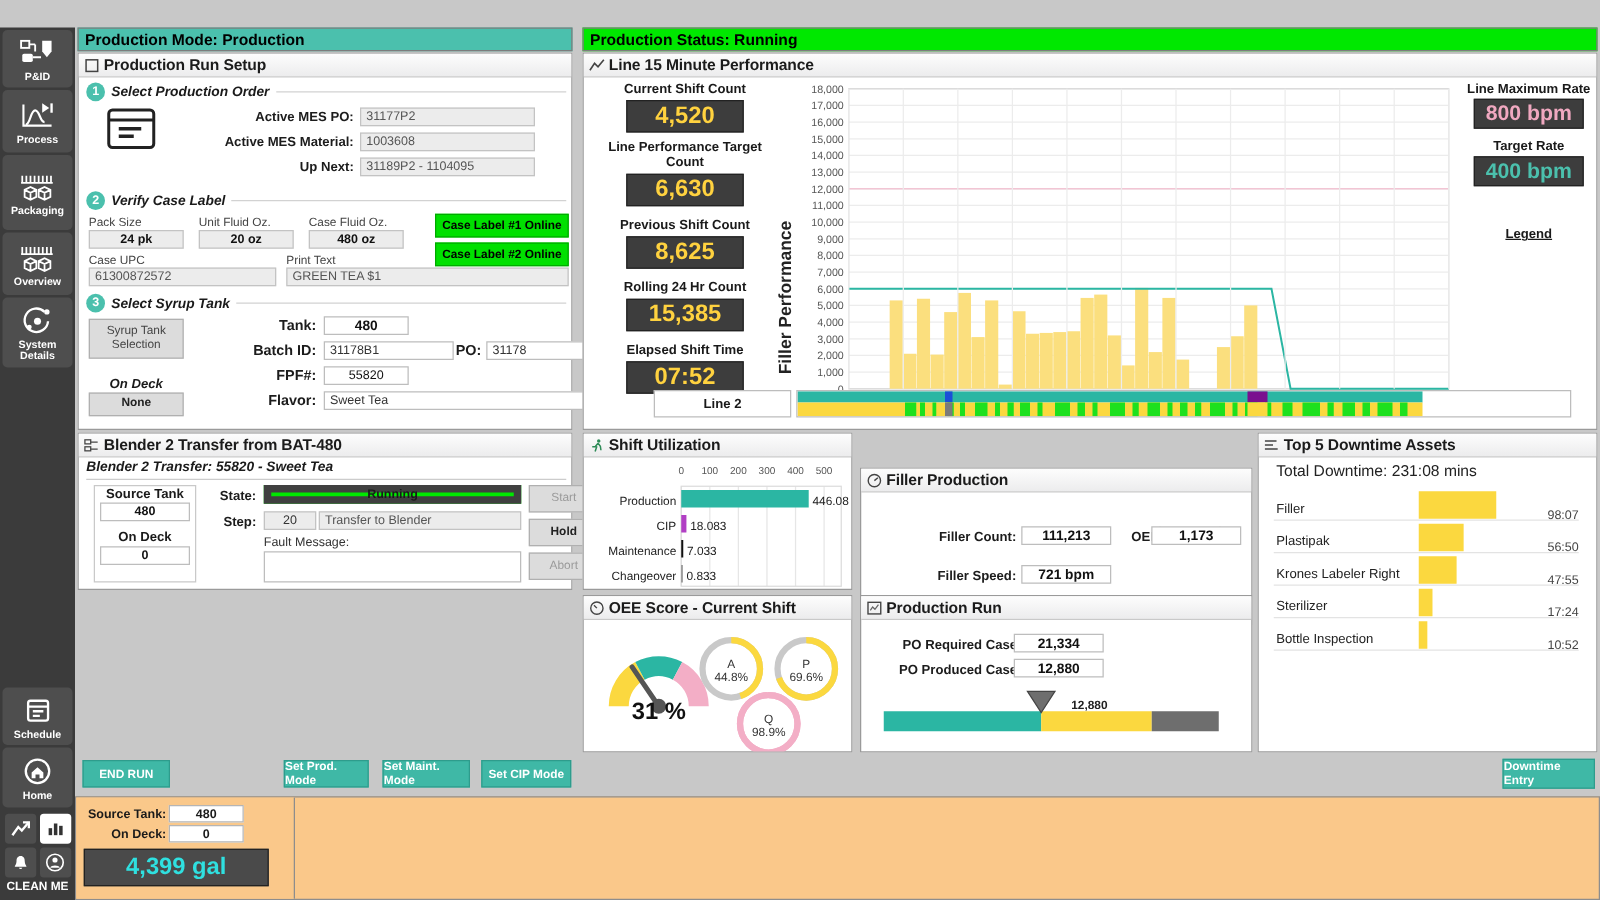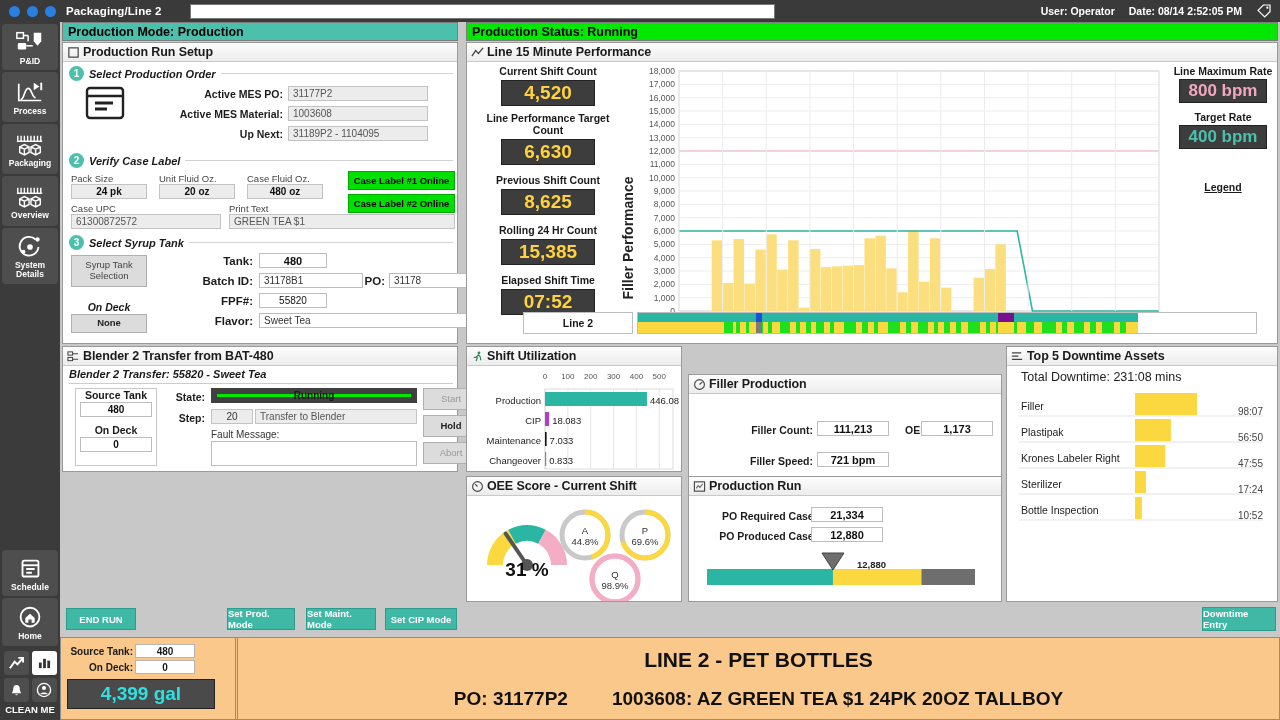--- a/index.html
+++ b/index.html
@@ -131,37 +131,20 @@
   }
   .foot-main { text-align: center; font-weight: bold; color: #111; }
 
   .tl-wrap { position: absolute; border: 1px solid #bdbdbd; background: #fff; }
 </style>
 </head>
 <body>
 
 <div id="root">
 
-  <div class="titlebar">
-    <div class="tb-dots">
-      <div class="tb-dot"></div>
-      <div class="tb-dot"></div>
-      <div class="tb-dot"></div>
-    </div>
-    <div class="tb-title">Packaging/Line 2</div>
-    <div class="tb-search"></div>
-    <div class="tb-right">
-      <span>User: Operator</span>
-      <span>Date: 08/14 2:52:05 PM</span>
-      <svg class="tag-icon" viewBox="0 0 24 24">
-        <path d="M3 11 L11 3 L21 3 L21 13 L13 21 Z" fill="none" stroke="#fff" stroke-width="1.8"></path>
-        <circle cx="17" cy="7" r="1.7" fill="#fff"></circle>
-      </svg>
-    </div>
-  </div>
 
   <div class="rail">
     <div class="rail-btn" style="height:46px;">
       <svg class="rail-ico" viewBox="0 0 32 26">
         <rect x="2" y="2" width="7" height="6" fill="none" stroke="#fff" stroke-width="1.6"></rect>
         <path d="M9 5 H14 M14 5 V11" stroke="#fff" stroke-width="1.6" fill="none"></path>
         <path d="M20 2 h8 v9 l-4 5 l-4 -5 z" fill="#fff"></path>
         <rect x="3" y="13" width="9" height="7" rx="1.5" fill="#fff"></rect>
         <path d="M12 16 H19" stroke="#fff" stroke-width="1.6"></path>
       </svg>
@@ -169,21 +152,21 @@
     </div>
     <div class="rail-btn" style="height:50px;">
       <svg class="rail-ico" viewBox="0 0 32 26">
         <path d="M4 3 V21 H28" stroke="#fff" stroke-width="1.8" fill="none"></path>
         <path d="M6 20 C10 20 10 8 14 8 C18 8 18 18 22 18" stroke="#fff" stroke-width="1.8" fill="none"></path>
         <path d="M20 2 l6 4 l-6 4 z" fill="#fff"></path>
         <rect x="27" y="2" width="2" height="8" fill="#fff"></rect>
       </svg>
       <div class="lbl">Process</div>
     </div>
-    <div class="rail-btn" style="height:50px;text-align:right;">
+    <div class="rail-btn" style="height:60px;text-align:right;">
       <svg class="rail-ico" viewBox="0 0 32 26">
         <g stroke="#fff" stroke-width="1.5">
           <path d="M3 3 V9 M6.5 3 V9 M10 3 V9 M13.5 3 V9 M17 3 V9 M20.5 3 V9 M24 3 V9 M27.5 3 V9"></path>
           <path d="M2 9 H29"></path>
         </g>
         <g fill="none" stroke="#fff" stroke-width="1.5">
           <path d="M5 15 l5-2.5 l5 2.5 v6 l-5 2.5 l-5-2.5 z M5 15 l5 2.5 l5-2.5 M10 17.5 V24"></path>
           <path d="M17 15 l5-2.5 l5 2.5 v6 l-5 2.5 l-5-2.5 z M17 15 l5 2.5 l5-2.5 M22 17.5 V24"></path>
         </g>
       </svg>
@@ -714,22 +697,15 @@
   <div class="btn-teal" style="position:absolute; left:1202px; top:607px; width:74px; height:24px;">Downtime Entry</div>
 
   <div class="footer-band">
     <div style="position:absolute; left:0; top:0; width:175px; height:81px; background:#fac88a; border-right:1px solid #8d8d8d;"></div>
     <div style="position:absolute; left:6px; top:8px; font-size:10px; font-weight:bold; text-align:right; width:66px;">Source Tank:</div>
     <div style="position:absolute; left:74px; top:6px; width:60px; height:14px; background:#fff; border:1px solid #b5b5b5; display:flex; align-items:center; justify-content:center; font-size:10px; font-weight:bold;">480</div>
     <div style="position:absolute; left:6px; top:24px; font-size:10px; font-weight:bold; text-align:right; width:66px;">On Deck:</div>
     <div style="position:absolute; left:74px; top:22px; width:60px; height:14px; background:#fff; border:1px solid #b5b5b5; display:flex; align-items:center; justify-content:center; font-size:10px; font-weight:bold;">0</div>
     <div style="position:absolute; left:6px; top:41px; width:148px; height:30px; background:#4a4a4a; border:1px solid #222; display:flex; align-items:center; justify-content:center; color:#2fe0e0; font-size:19px; font-weight:bold;">4,399 gal</div>
 
-    <div style="position:absolute; left:176px; top:0; right:0; height:81px; border-left:1px solid #8d8d8d;">
-      <div class="foot-main" style="margin-top:10px; font-size:21px;">LINE 2 - PET BOTTLES</div>
-      <div style="display:flex; justify-content:center; gap:44px; margin-top:16px;">
-        <span class="foot-main" style="font-size:19px;">PO: 31177P2</span>
-        <span class="foot-main" style="font-size:19px;">1003608: AZ GREEN TEA $1 24PK 20OZ TALLBOY</span>
-      </div>
-    </div>
   </div>
 
 </div>
 
 </body></html>

